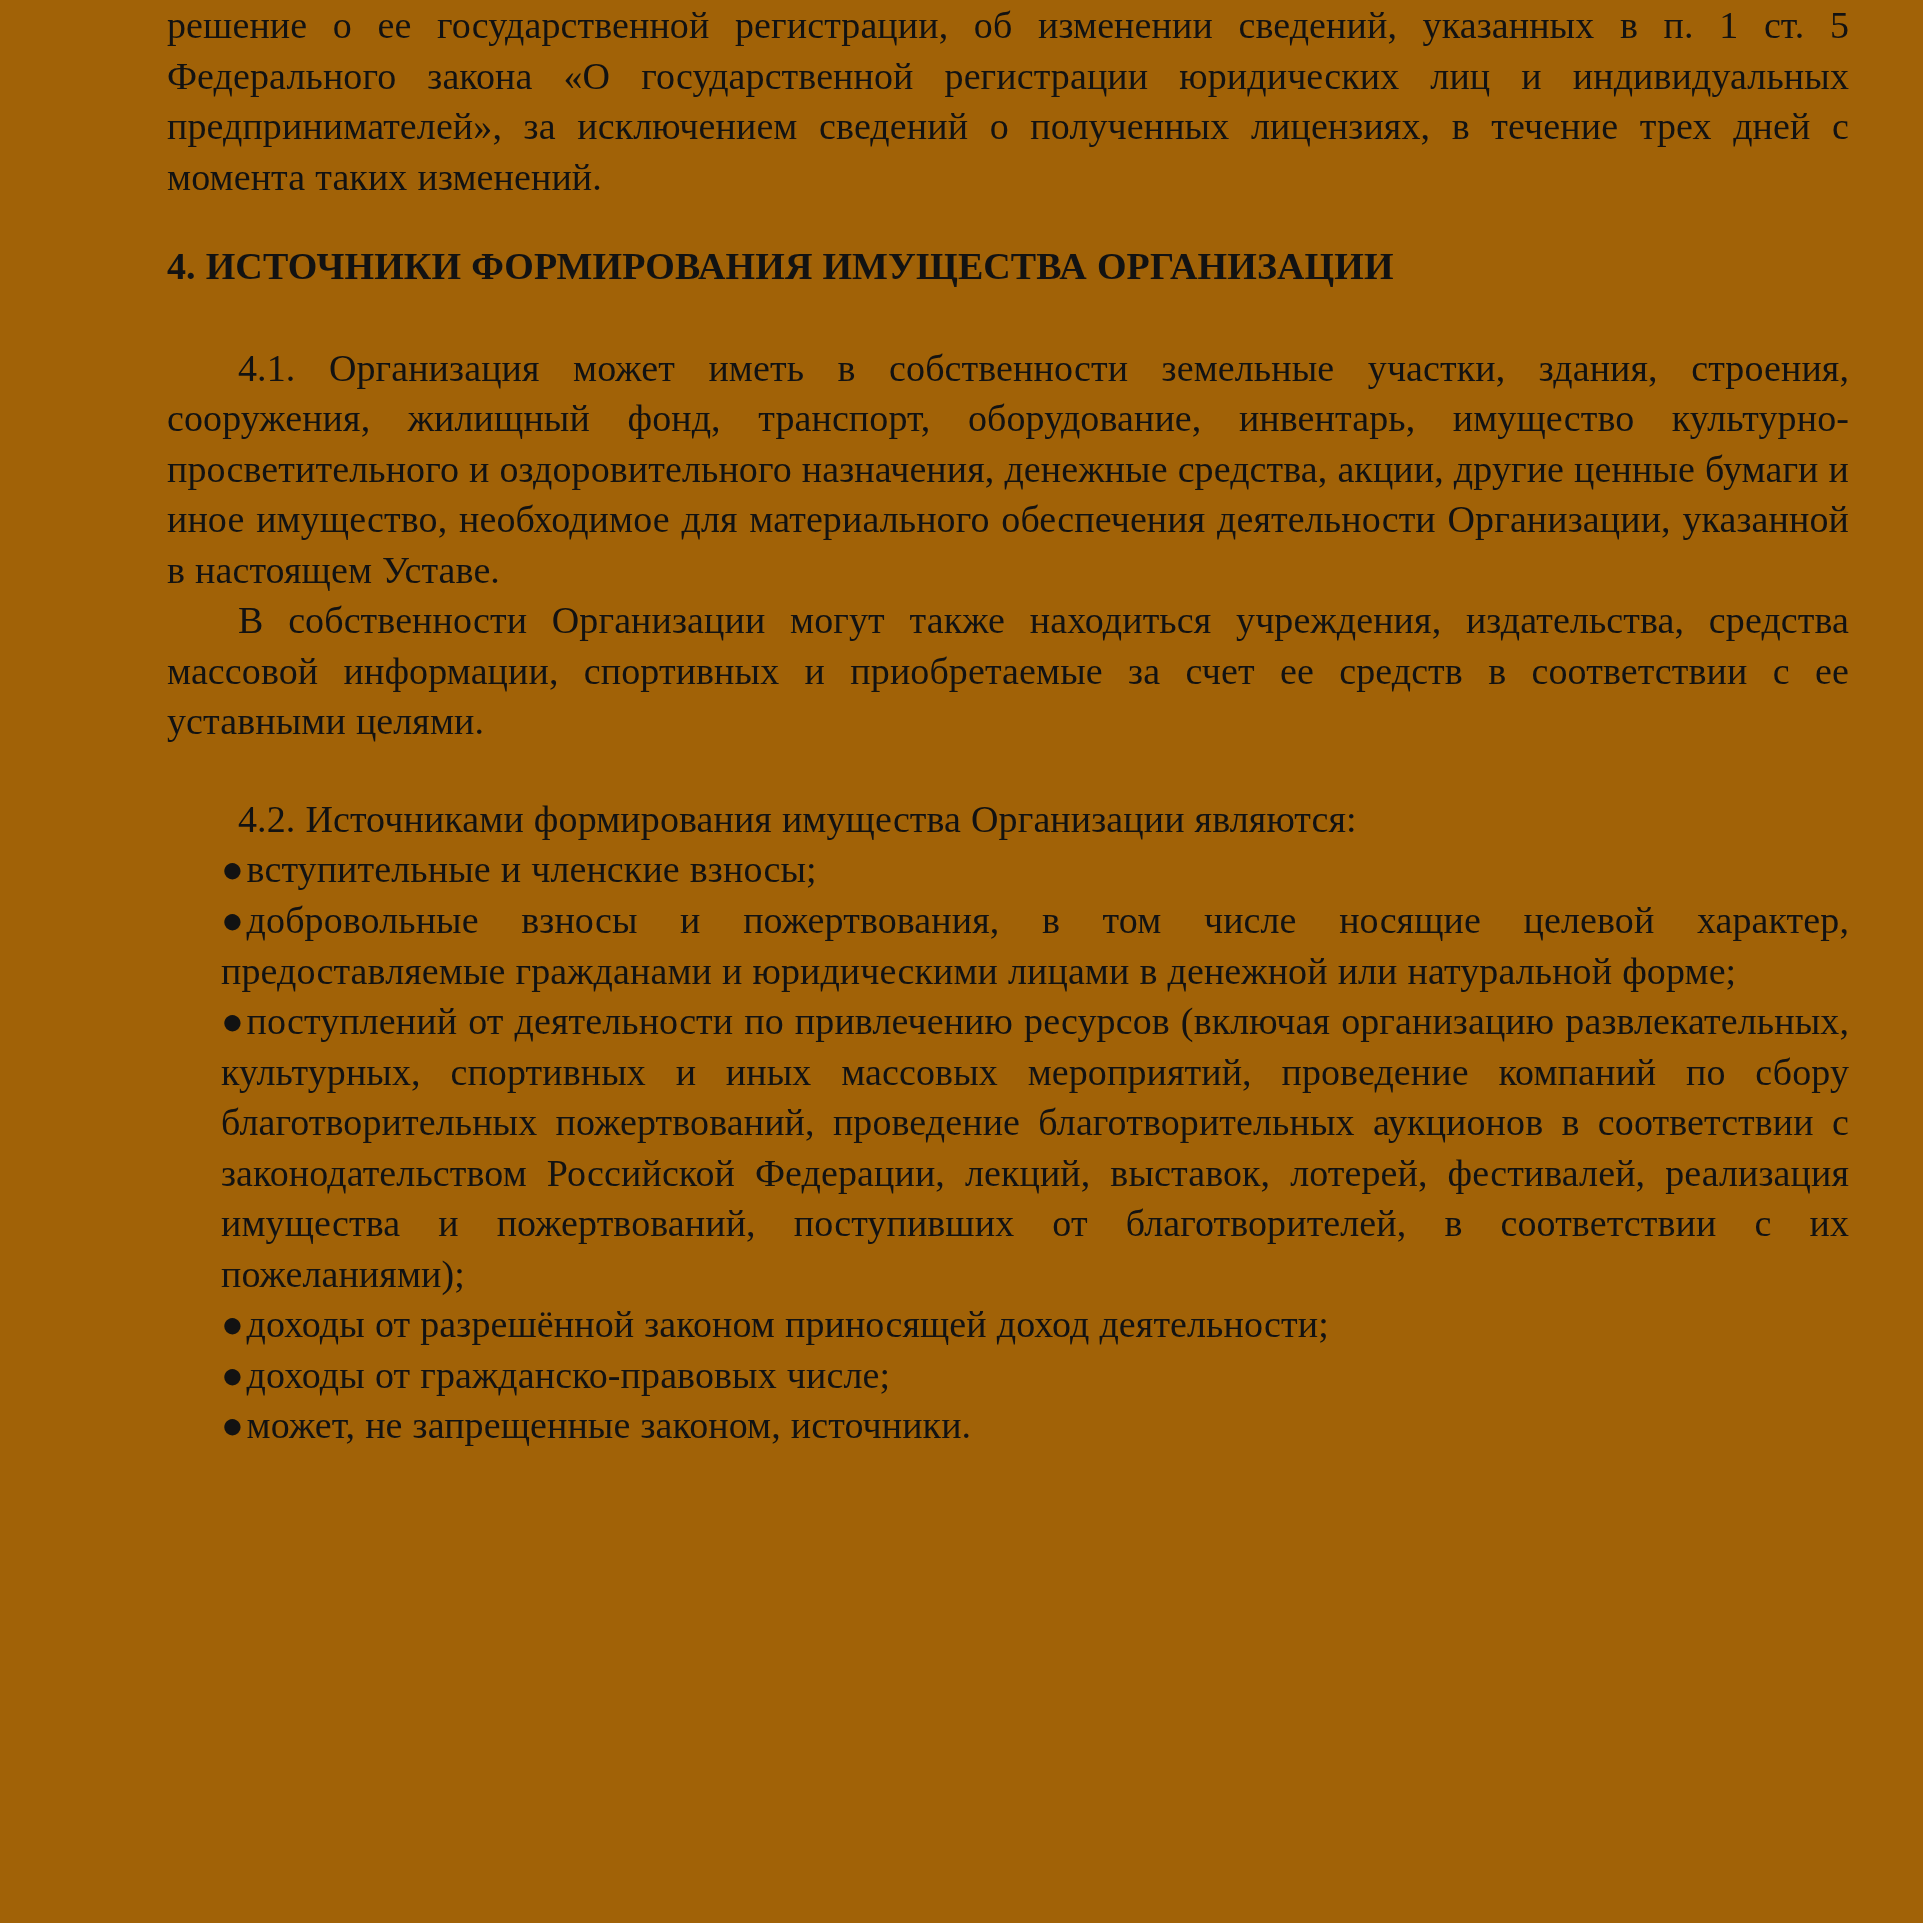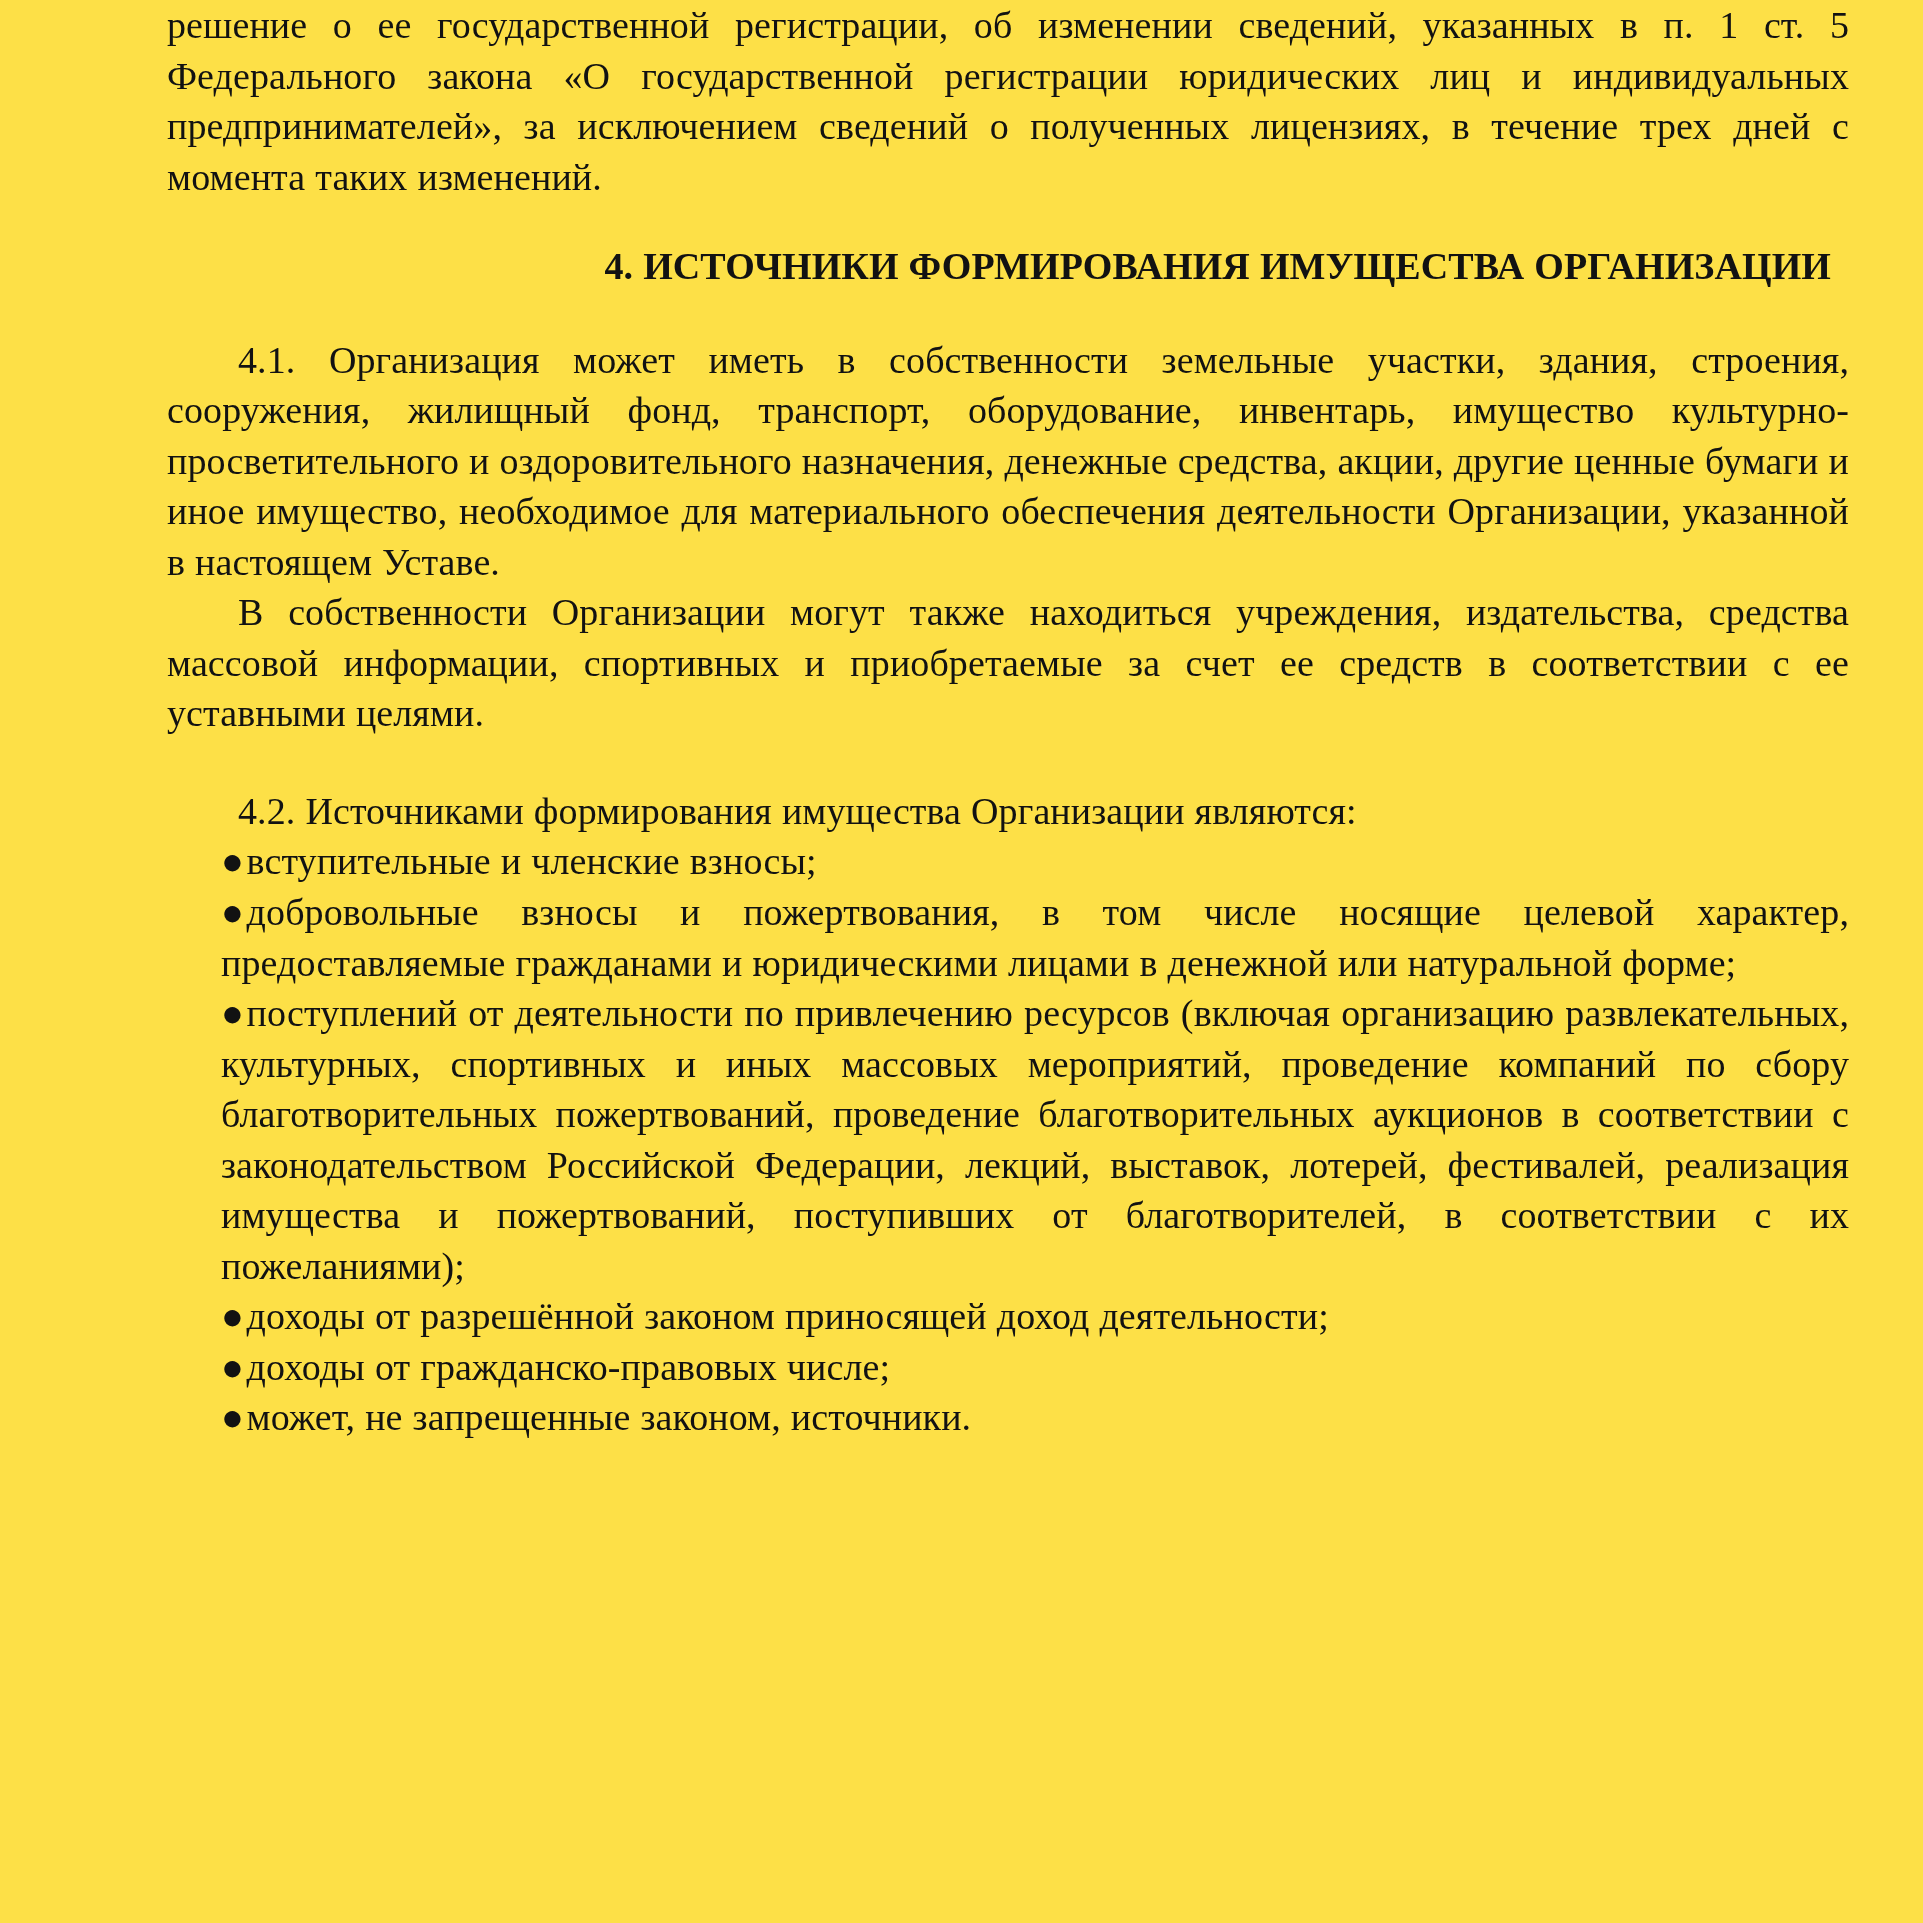--- a/index.html
+++ b/index.html
@@ -12,21 +12,21 @@
     height: 1924px;
     overflow: hidden;
     font-family: "Liberation Serif", "DejaVu Serif", serif;
     color: #121212;
   }
 
   .page {
     position: relative;
     width: 1924px;
     height: 1924px;
-    background: #fde047;
+    background: #a16207;
     box-sizing: border-box;
     padding: 0 75px 0 167px;
     overflow: hidden;
   }
 
   .doc-body {
     width: 1682px;
     margin: 0;
     padding: 0;
   }
@@ -53,23 +53,23 @@
   .para.no-indent {
     text-indent: 0;
   }
 
   
   .para.continued {
     text-indent: 0;
   }
 
   .heading {
-    text-align: right;
+    text-align: left;
     text-indent: 0;
-    margin: 39px 0 4px 0;
+    margin: 39px 0 12px 0;
     padding-right: 18px;
   }
 
   .bullet {
     text-align: justify;
     text-justify: inter-word;
     text-indent: 0;
     margin: 0;
     padding-left: 54px;
     position: relative;

